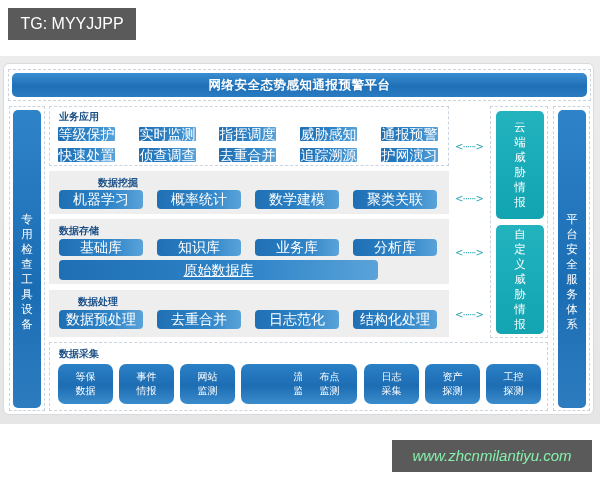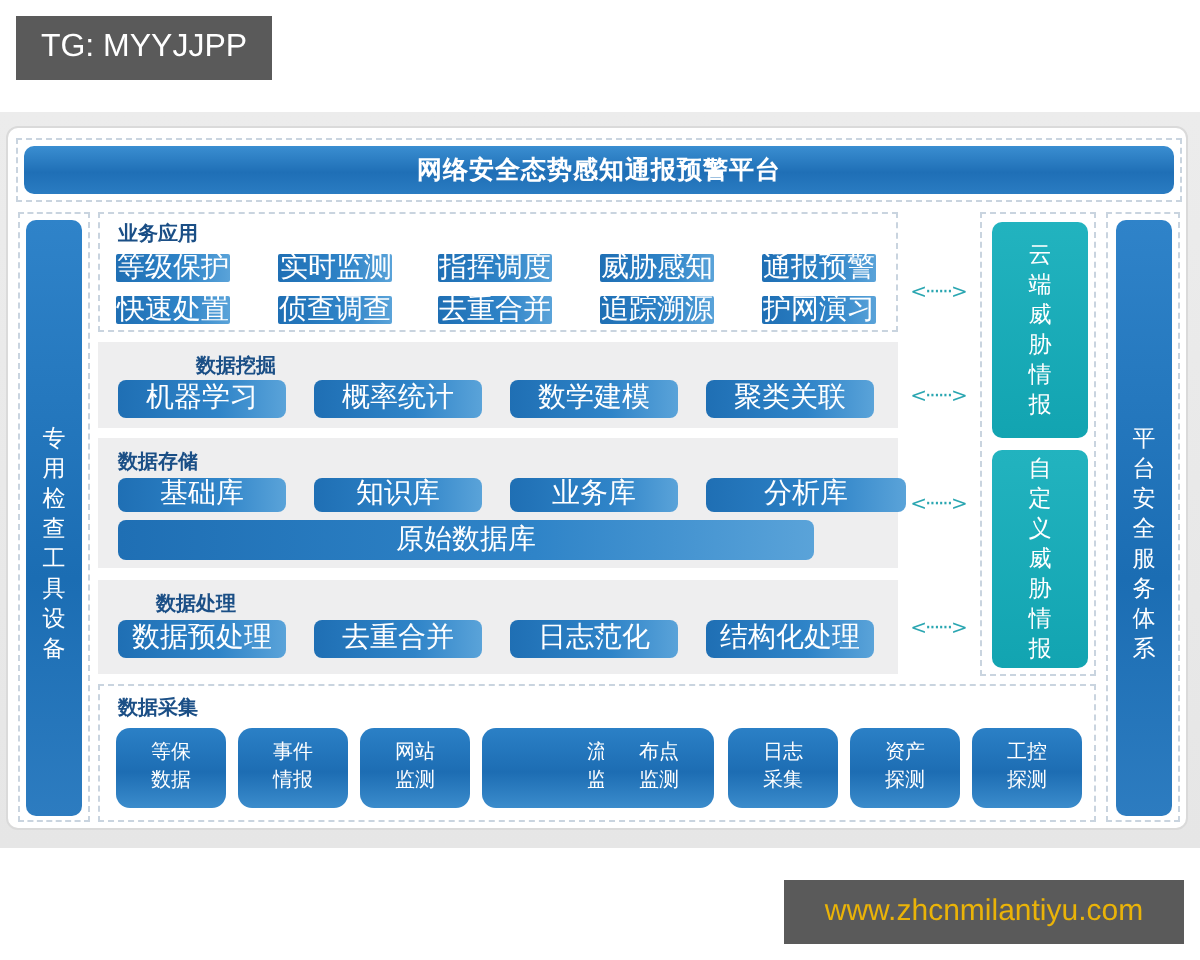--- a/index.html
+++ b/index.html
@@ -8,22 +8,22 @@
     background:#ffffff;
     font-family:"DejaVu Sans", "Liberation Sans", sans-serif;
   }
   .tag-top {
     position:absolute; left:8px; top:8px; width:128px; height:32px;
     background:#5a5a5a; color:#fff; font-size:16px; line-height:32px;
     text-align:center; font-family:"Liberation Sans", sans-serif;
   }
   .tag-bottom {
     position:absolute; left:392px; top:440px; width:200px; height:32px;
-    background:#5a5a5a; color:#eab308; font-size:15px; line-height:32px;
-    text-align:center; font-family:"Liberation Sans", sans-serif;
+    background:#5a5a5a; color:#86efac; font-size:15px; line-height:32px;
+    text-align:center; font-family:"Liberation Sans", sans-serif;font-style:italic;
   }
   .band {
     position:absolute; left:0; top:56px; width:600px; height:368px;
     background:linear-gradient(180deg,#ececec 0%,#e6e6e6 100%);
   }
   .frame {
     position:absolute; left:3px; top:63px; width:591px; height:352px;
     background:#ffffff; border:1px solid #dadada; border-radius:6px;
     box-sizing:border-box;
   }
@@ -125,21 +125,21 @@
 </div>
 
 <div class="arrow" style="left:455px;top:141px;">&lt;······&gt;</div>
 <div class="arrow" style="left:455px;top:193px;">&lt;······&gt;</div>
 <div class="arrow" style="left:455px;top:247px;">&lt;······&gt;</div>
 <div class="arrow" style="left:455px;top:309px;">&lt;······&gt;</div>
 
 <div class="dotted" style="left:49px;top:106px;width:400px;height:60px;"></div>
 <div class="sec-title" style="left:59px;top:110px;">业务应用</div>
 <div class="chip chip-sq" style="left:58px;top:127px;">等级保护</div>
-<div class="chip chip-sq" style="left:139px;top:127px;text-align:right;">实时监测</div>
+<div class="chip chip-sq" style="left:139px;top:127px;">实时监测</div>
 <div class="chip chip-sq" style="left:219px;top:127px;">指挥调度</div>
 <div class="chip chip-sq" style="left:300px;top:127px;">威胁感知</div>
 <div class="chip chip-sq" style="left:381px;top:127px;">通报预警</div>
 <div class="chip chip-sq" style="left:58px;top:148px;">快速处置</div>
 <div class="chip chip-sq" style="left:139px;top:148px;">侦查调查</div>
 <div class="chip chip-sq" style="left:219px;top:148px;">去重合并</div>
 <div class="chip chip-sq" style="left:300px;top:148px;">追踪溯源</div>
 <div class="chip chip-sq" style="left:381px;top:148px;">护网演习</div>
 
 <div class="gray-panel" style="left:49px;top:171px;width:400px;height:43px;"></div>
@@ -147,22 +147,22 @@
 <div class="chip chip-rd" style="left:59px;top:190px;">机器学习</div>
 <div class="chip chip-rd" style="left:157px;top:190px;">概率统计</div>
 <div class="chip chip-rd" style="left:255px;top:190px;">数学建模</div>
 <div class="chip chip-rd" style="left:353px;top:190px;">聚类关联</div>
 
 <div class="gray-panel" style="left:49px;top:219px;width:400px;height:65px;"></div>
 <div class="sec-title" style="left:59px;top:224px;">数据存储</div>
 <div class="chip" style="left:59px;top:239px;width:84px;height:17px;line-height:17px;border-radius:4px;">基础库</div>
 <div class="chip" style="left:157px;top:239px;width:84px;height:17px;line-height:17px;border-radius:4px;">知识库</div>
 <div class="chip" style="left:255px;top:239px;width:84px;height:17px;line-height:17px;border-radius:4px;">业务库</div>
-<div class="chip" style="left:353px;top:239px;width:100px;height:17px;line-height:17px;border-radius:4px;">分析库</div>
-<div class="chip" style="left:59px;top:260px;width:348px;height:20px;line-height:20px;border-radius:4px;">原始数据库</div>
+<div class="chip" style="left:353px;top:239px;width:84px;height:17px;line-height:17px;border-radius:4px;">分析库</div>
+<div class="chip" style="left:59px;top:260px;width:319px;height:20px;line-height:20px;border-radius:4px;text-decoration:underline;">原始数据库</div>
 
 <div class="gray-panel" style="left:49px;top:290px;width:400px;height:47px;"></div>
 <div class="sec-title" style="left:59px;top:295px;margin-left:19px;">数据处理</div>
 <div class="chip chip-rd" style="left:59px;top:310px;">数据预处理</div>
 <div class="chip chip-rd" style="left:157px;top:310px;">去重合并</div>
 <div class="chip chip-rd" style="left:255px;top:310px;">日志范化</div>
 <div class="chip chip-rd" style="left:353px;top:310px;">结构化处理</div>
 
 <div class="dotted" style="left:49px;top:342px;width:499px;height:69px;"></div>
 <div class="sec-title" style="left:59px;top:347px;">数据采集</div>

